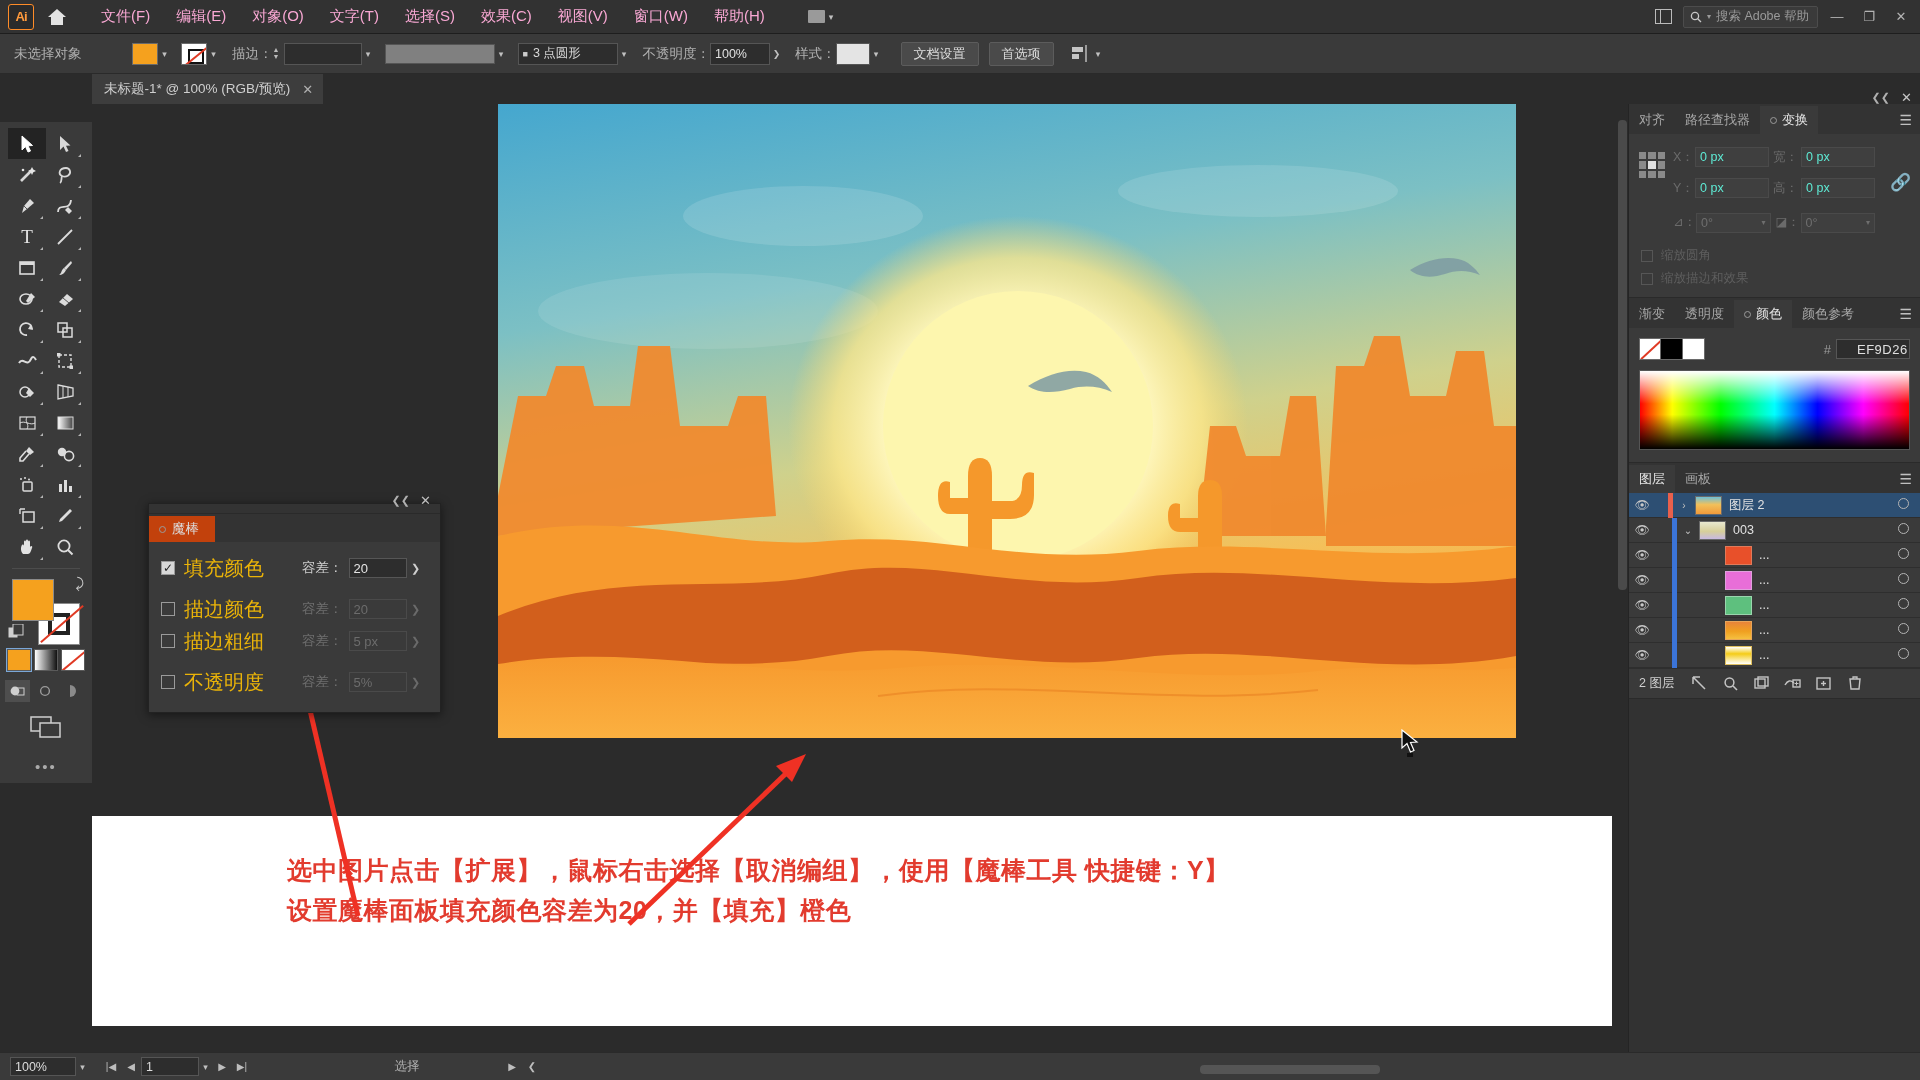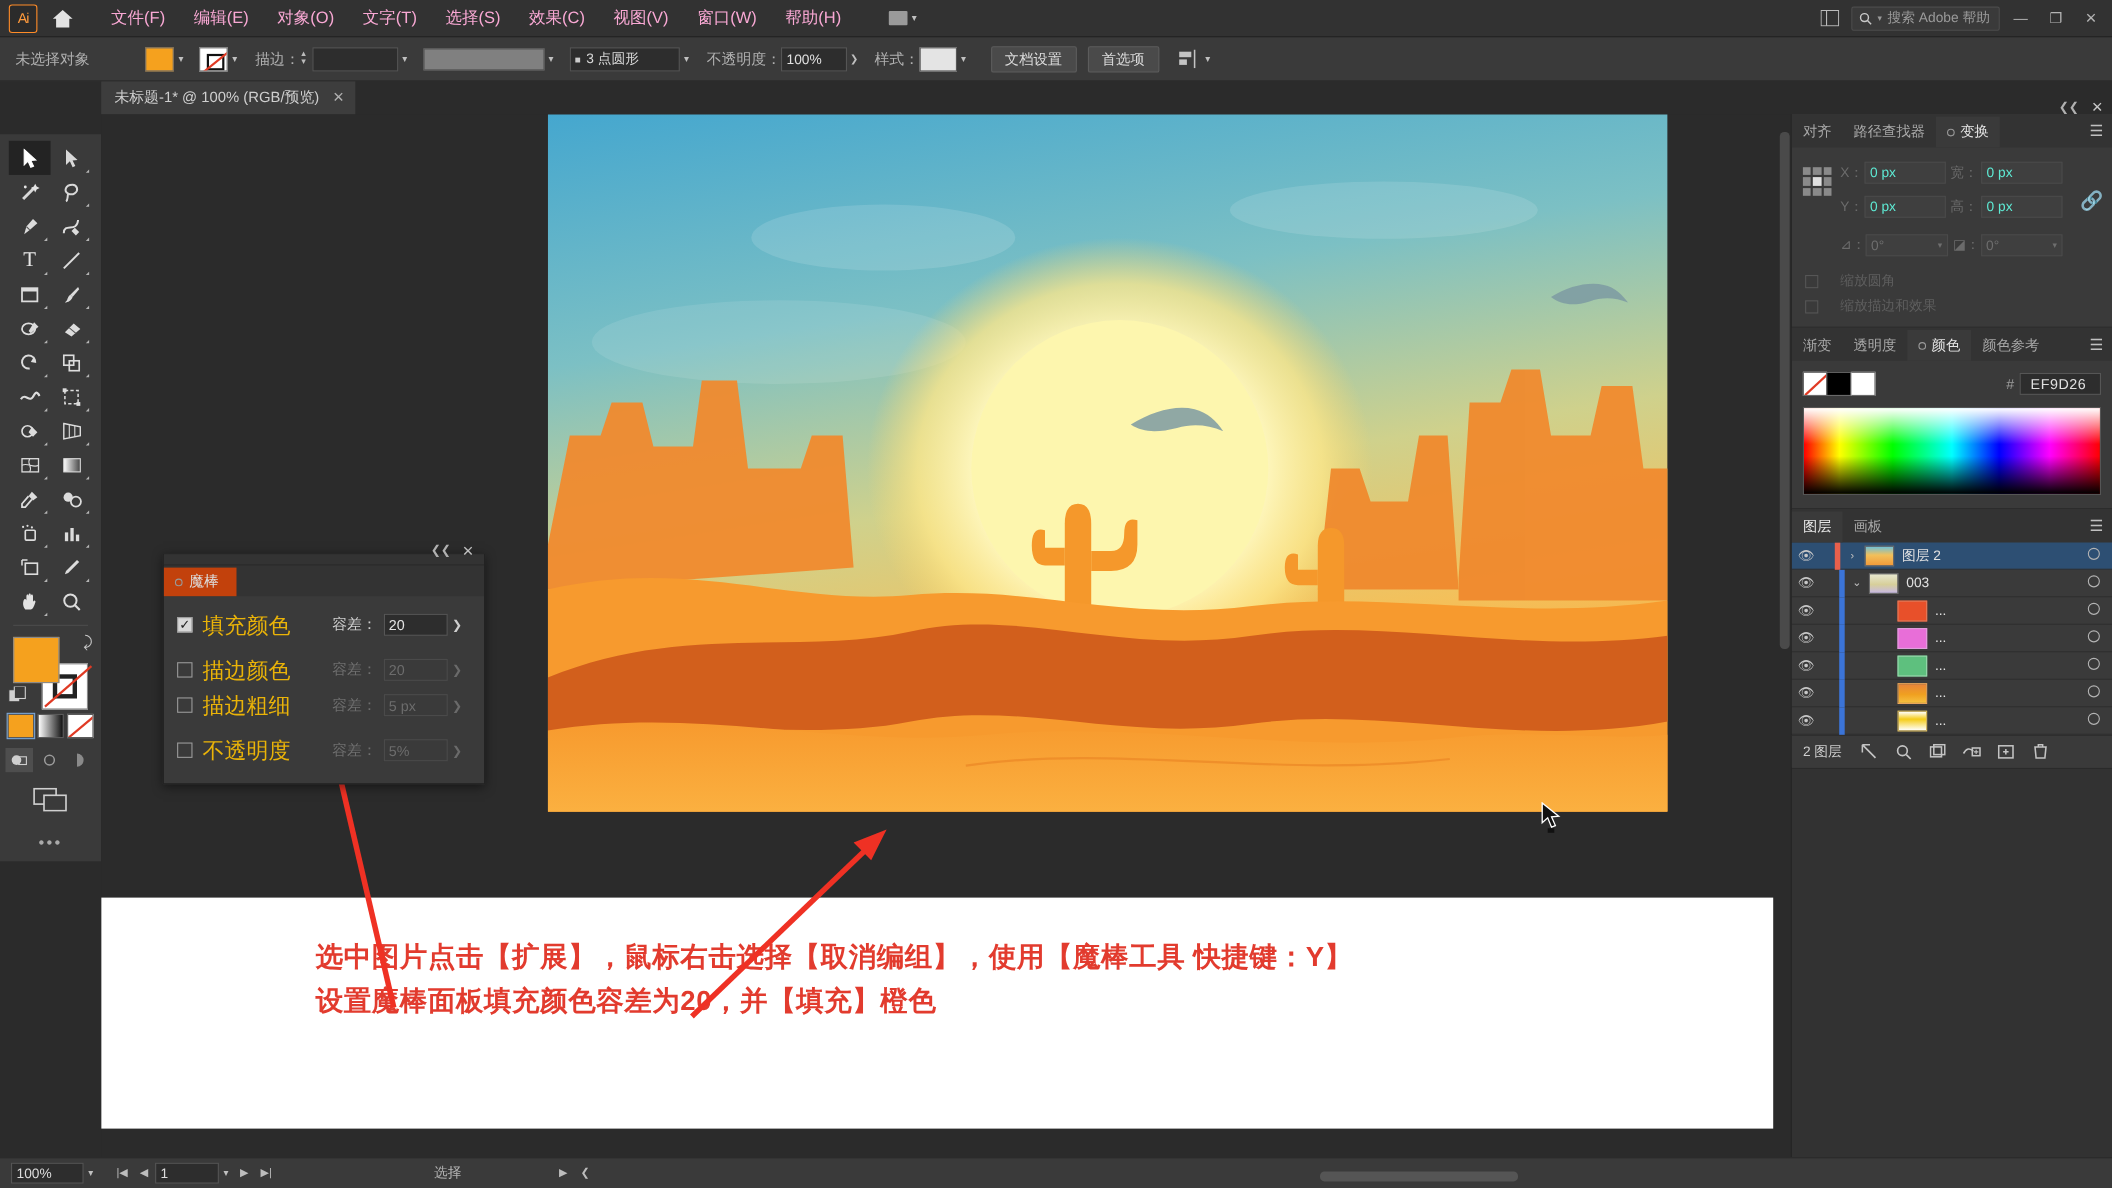--- a/index.html
+++ b/index.html
@@ -4,21 +4,21 @@
 <style>
   * { box-sizing: border-box; margin:0; padding:0; }
   html,body { width:1920px; height:1080px; overflow:hidden;
     font-family:"Liberation Sans","DejaVu Sans",sans-serif; background:#323232; color:#c8c8c8; }
   .app { position:relative; width:1920px; height:1080px; background:#2b2b2b; }
 
   
   .menubar { position:absolute; left:0; top:0; width:1920px; height:34px; background:#323232;
     display:flex; align-items:center; border-bottom:1px solid #1e1e1e; }
   .ai-logo { width:26px; height:26px; margin:0 10px 0 8px; background:#2b2b2b; border:1px solid #ff8c28;
-    border-radius:3px; color:#ff9a3c; font-size:13px; font-weight:normal; display:flex;
+    border-radius:3px; color:#ff9a3c; font-size:13px; font-weight:bold; display:flex;
     align-items:center; justify-content:center; letter-spacing:-1px; }
   .home-icon { width:26px; height:26px; margin-right:18px; display:flex; align-items:center; justify-content:center; }
   .menu-item { font-size:15px; color:#f9a8d4; padding:4px 13px; white-space:nowrap; cursor:default; }
   .mb-right { margin-left:auto; display:flex; align-items:center; gap:6px; padding-right:6px; }
   .arrange-btn { display:flex; align-items:center; gap:4px; padding:3px 8px; margin-left:22px; }
   .arrange-sq { width:17px; height:13px; background:#9a9a9a; border-radius:1px; }
   .win-ico { width:26px; height:22px; display:flex; align-items:center; justify-content:center; color:#b4b4b4; font-size:13px;}
   .search-box { display:flex; align-items:center; gap:5px; background:#3a3a3a; border:1px solid #4c4c4c;
     height:22px; padding:0 8px 0 6px; border-radius:2px; font-size:12.5px; color:#9a9a9a; }
 
@@ -138,33 +138,33 @@
   .ref9 i.c { background:#e0e0e0; }
   .xf-grid { flex:1; display:grid; grid-template-columns:18px 74px 24px 74px; gap:5px 4px; align-items:center;}
   .xf-lab { font-size:12.5px; color:#6b6b6b; text-align:right; }
   .xf-in { height:20px; background:#3f3f3f; border:1px solid #4a4a4a; color:#5eead4;
     font-size:12.5px; display:flex; align-items:center; padding:0 4px; }
   .xf-link { position:absolute; right:8px; top:38px; color:#5e5e5e; font-size:17px; }
   .xf-row3 { display:flex; align-items:center; gap:5px; grid-column:1/5; margin-top:3px; }
   .xf-sel { height:20px; background:#3f3f3f; border:1px solid #4a4a4a; color:#6e6e6e;
     font-size:12.5px; display:flex; align-items:center; justify-content:space-between; padding:0 4px; width:96px;}
   .noattr { text-align:center; color:#5e5e5e; font-size:13px; padding:36px 0 38px; }
-  .chk-row { display:flex; align-items:center; gap:20px; padding:3px 12px; color:#5e5e5e; font-size:12.5px; }
+  .chk-row { display:flex; align-items:center; gap:8px; padding:3px 12px; color:#5e5e5e; font-size:12.5px; }
   .chk-sm { width:12px; height:12px; border:1px solid #565656; }
 
   .clr-body { padding:9px 10px 12px; }
   .clr-top { display:flex; align-items:center; height:24px; }
   .cs-none { width:22px; height:22px; background:#fff; position:relative; overflow:hidden; border:1px solid #6a6a6a;}
   .cs-none:after{ content:""; position:absolute; left:-3px; top:9px; width:30px;height:2px; background:#e03a24; transform:rotate(-43deg);}
   .cs-blk { width:22px; height:22px; background:#000; border:1px solid #6a6a6a; border-left:none;}
   .cs-wht { width:22px; height:22px; background:#fff; border:1px solid #6a6a6a; border-left:none;}
   .hexwrap { margin-left:auto; display:flex; align-items:center; gap:5px; }
   .hash { color:#9a9a9a; font-size:13px; }
   .hexval { width:74px; height:20px; background:#2d2d2d; border:1px solid #565656; color:#e0e0e0;
-    font-size:13px; display:flex; align-items:center; padding:0 9px; letter-spacing:.5px; }
+    font-size:13px; display:flex; align-items:center; padding:0 20px; letter-spacing:.5px; }
   .spectrum { margin-top:9px; height:80px; border:1px solid #555; position:relative;
     background:linear-gradient(90deg,#f00,#ff0 12%,#0f0 30%,#0ff 50%,#00f 66%,#f0f 83%,#f00 100%); }
   .spectrum:after { content:""; position:absolute; inset:0;
     background:linear-gradient(180deg,#fff 0%,rgba(255,255,255,0) 42%,rgba(0,0,0,0) 56%,#000 100%); }
 
   .ly-rows { background:#3a3a3a; }
   .ly-row { height:25px; display:flex; align-items:center; border-bottom:1px solid #2e2e2e; font-size:12.5px; }
   .ly-row.sel { background:#2d4f73; }
   .ly-eye { width:26px; text-align:center; color:#c8c8c8; font-size:12px; }
   .ly-lock { width:13px; }

